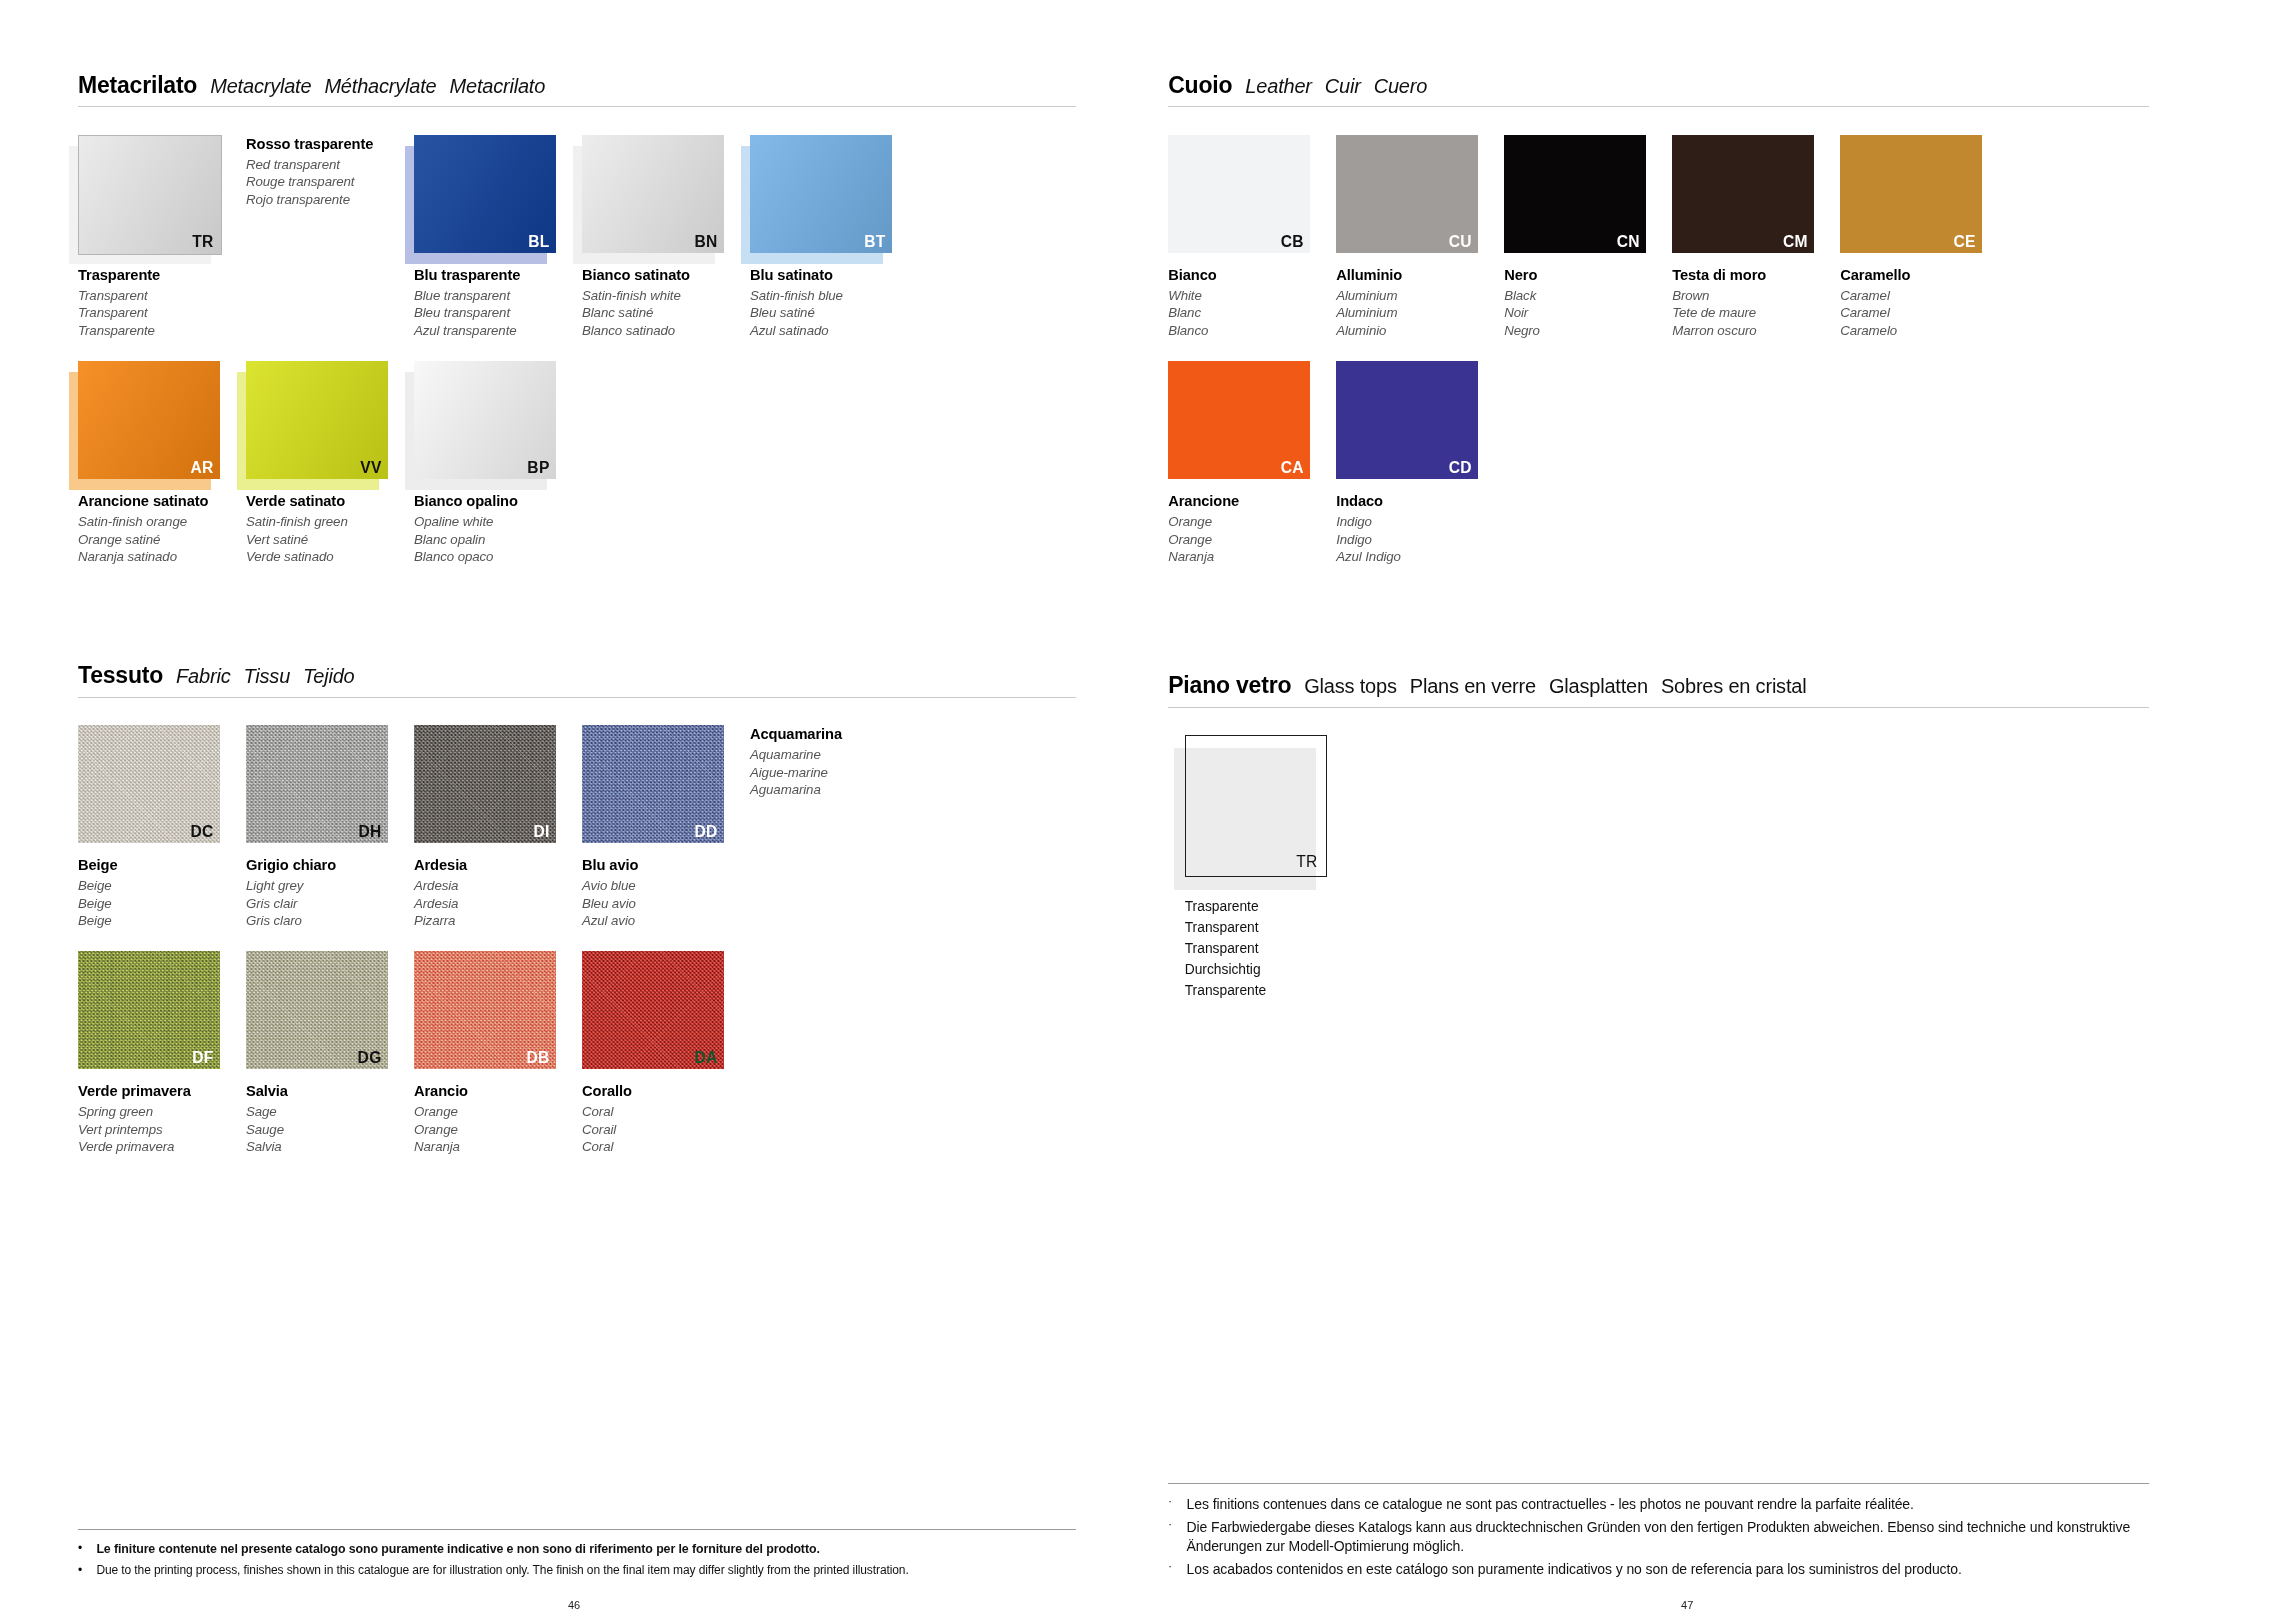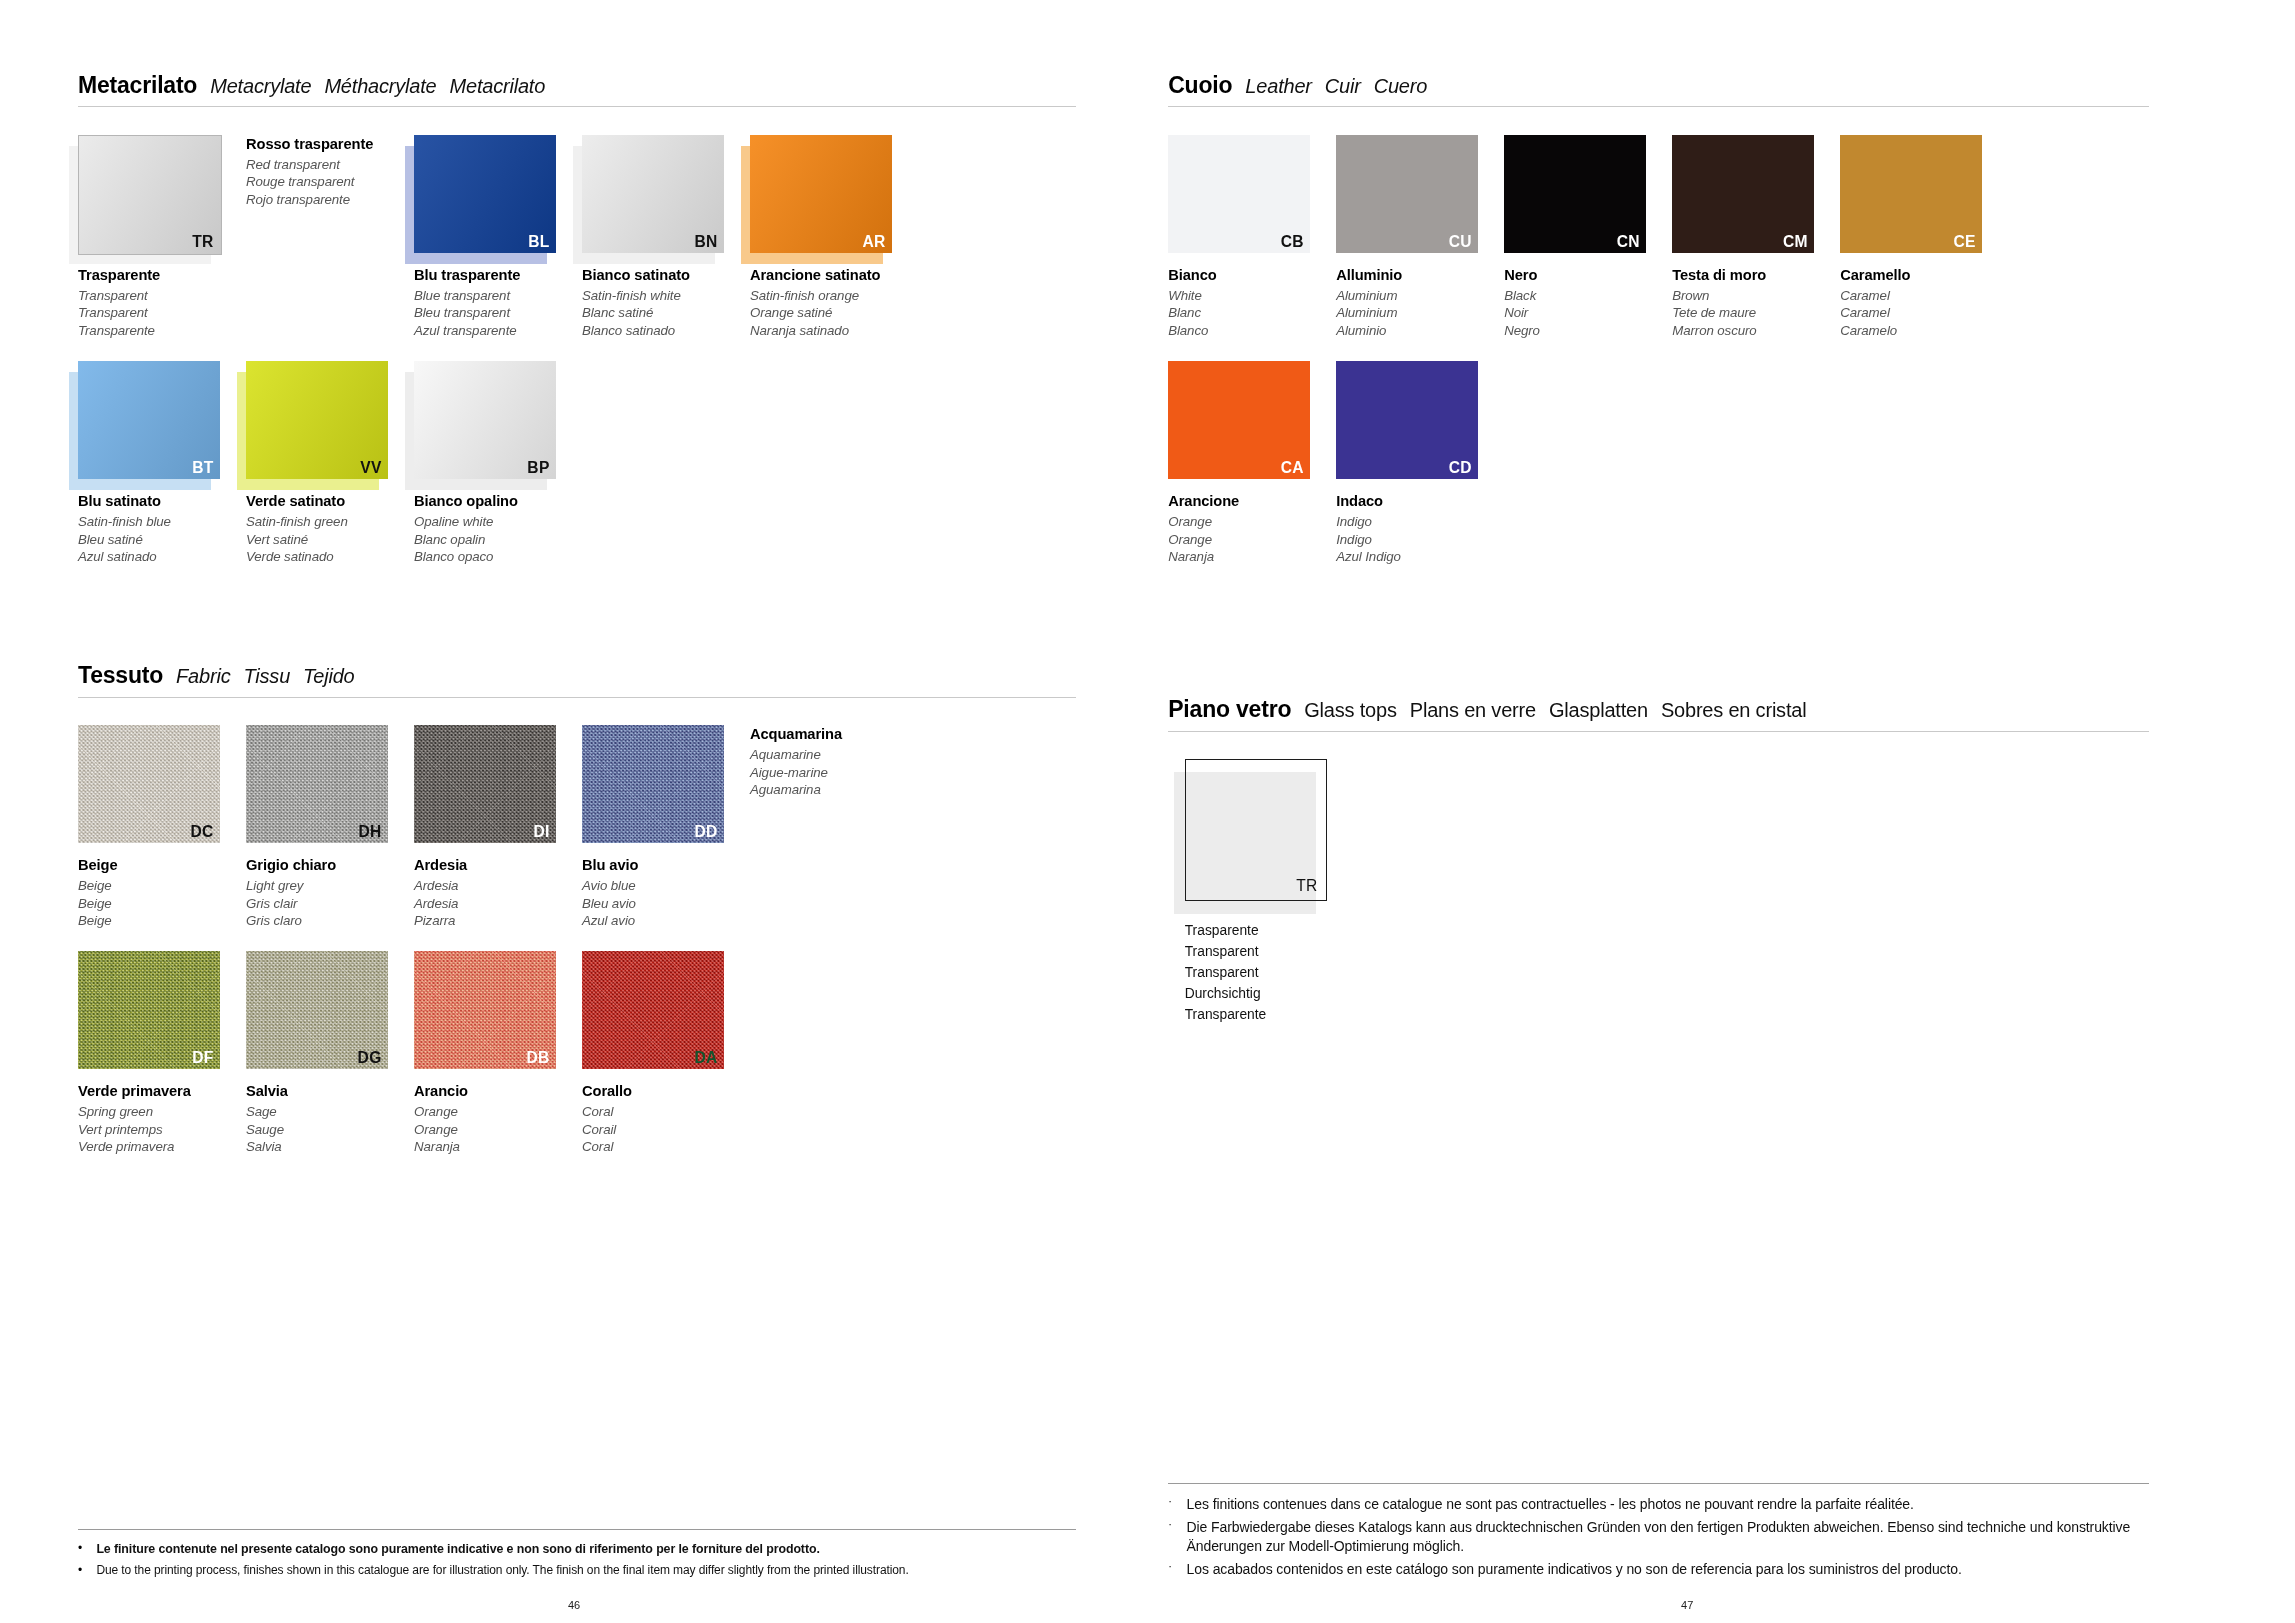--- a/index.html
+++ b/index.html
@@ -284,42 +284,42 @@
             </div>
             <div class="names">
               <div class="n-it">Bianco satinato</div>
               <div class="n-tr">Satin-finish white</div>
               <div class="n-tr">Blanc satiné</div>
               <div class="n-tr">Blanco satinado</div>
             </div>
           </div>
           <div class="cell">
             <div class="sw-wrap">
+              <div class="sw-shadow" style="background: rgb(198, 223, 243);"></div>
+              <div class="sw" style="background: linear-gradient(120deg, rgba(255, 255, 255, 0.1), rgba(0, 0, 0, 0.14)) rgb(116, 178, 232);"></div>
+              <div class="sw-code" style="color: rgb(255, 255, 255);">BT</div>
+            </div>
+            <div class="names">
+              <div class="n-it">Blu satinato</div>
+              <div class="n-tr">Satin-finish blue</div>
+              <div class="n-tr">Bleu satiné</div>
+              <div class="n-tr">Azul satinado</div>
+            </div>
+          </div>
+          <div class="cell">
+            <div class="sw-wrap">
               <div class="sw-shadow" style="background: rgb(248, 201, 139);"></div>
               <div class="sw" style="background: linear-gradient(120deg, rgba(255, 255, 255, 0.1), rgba(0, 0, 0, 0.14)) rgb(245, 132, 16);"></div>
               <div class="sw-code" style="color: rgb(255, 255, 255);">AR</div>
             </div>
             <div class="names">
               <div class="n-it">Arancione satinato</div>
               <div class="n-tr">Satin-finish orange</div>
               <div class="n-tr">Orange satiné</div>
               <div class="n-tr">Naranja satinado</div>
-            </div>
-          </div>
-          <div class="cell">
-            <div class="sw-wrap">
-              <div class="sw-shadow" style="background: rgb(198, 223, 243);"></div>
-              <div class="sw" style="background: linear-gradient(120deg, rgba(255, 255, 255, 0.1), rgba(0, 0, 0, 0.14)) rgb(116, 178, 232);"></div>
-              <div class="sw-code" style="color: rgb(255, 255, 255);">BT</div>
-            </div>
-            <div class="names">
-              <div class="n-it">Blu satinato</div>
-              <div class="n-tr">Satin-finish blue</div>
-              <div class="n-tr">Bleu satiné</div>
-              <div class="n-tr">Azul satinado</div>
             </div>
           </div>
           <div class="cell">
             <div class="sw-wrap">
               <div class="sw-shadow" style="background: rgb(234, 240, 143);"></div>
               <div class="sw" style="background: linear-gradient(120deg, rgba(255, 255, 255, 0.1), rgba(0, 0, 0, 0.14)) rgb(215, 225, 24);"></div>
               <div class="sw-code" style="color: rgb(17, 17, 17);">VV</div>
             </div>
             <div class="names">
               <div class="n-it">Verde satinato</div>
@@ -583,21 +583,21 @@
             <div class="names">
               <div class="n-it">Indaco</div>
               <div class="n-tr">Indigo</div>
               <div class="n-tr">Indigo</div>
               <div class="n-tr">Azul Indigo</div>
             </div>
           </div>
         </div>
     </div>
 
-    <div class="section" style="margin-top:109px;">
+    <div class="section" style="margin-top:85px;">
       <div class="sec-head">
         <span class="sec-title">Piano vetro</span>
         <span class="sec-alt plain">Glass tops</span>
         <span class="sec-alt plain">Plans en verre</span>
         <span class="sec-alt plain">Glasplatten</span>
         <span class="sec-alt plain">Sobres en cristal</span>
       </div>
       <div class="sec-rule"></div>
       <div style="padding-left:16.5px;">
         <div class="glass-wrap">

